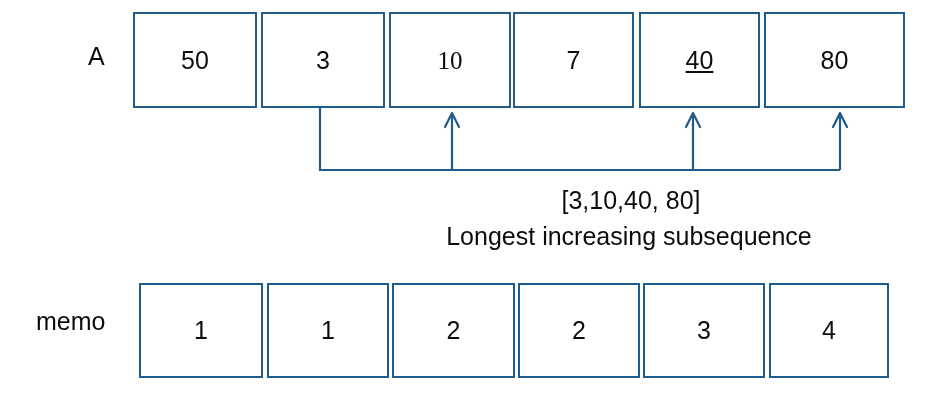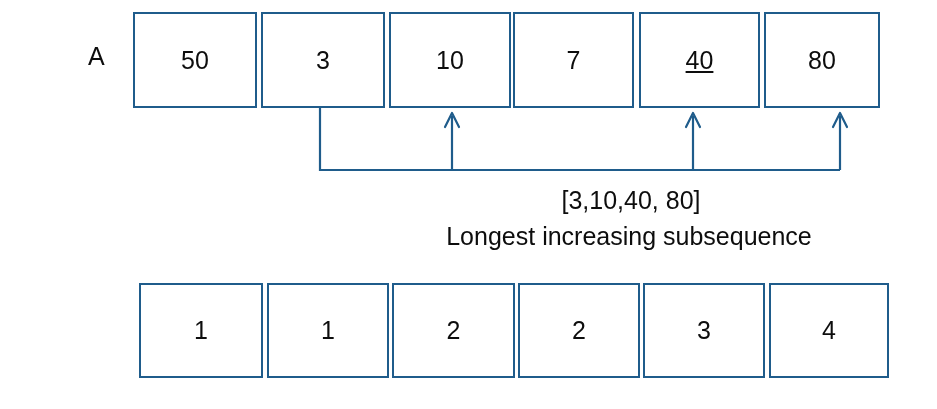--- a/index.html
+++ b/index.html
@@ -97,43 +97,44 @@
 </head>
 <body>
 
 <div class="canvas">
 
   <div class="row-label" id="label-a">A</div>
 
   <div class="row-a">
     <div class="cell" style="left:133px; width:124px;">50</div>
     <div class="cell" style="left:261px; width:124px;">3</div>
-    <div class="cell" style="left:389px; width:122px;">10</div>
+    <div class="cell" style="left:389px; width:122px;font-family:Liberation Serif, serif;">10</div>
     <div class="cell" style="left:513px; width:121px;">7</div>
     <div class="cell" style="left:639px; width:121px;text-decoration:underline;">40</div>
-    <div class="cell" style="left:764px; width:116px;">80</div>
+    <div class="cell" style="left:764px; width:141px;">80</div>
   </div>
 
   <svg class="connector" viewBox="0 0 937 409">
 
     <path d="M320,108 L320,170 L840,170" fill="none" stroke="#1f5c8b" stroke-width="2.2"></path>
 
     <line x1="452" y1="170" x2="452" y2="116" stroke="#1f5c8b" stroke-width="2.2"></line>
     <path d="M445,127 L452,113 L459,127" fill="none" stroke="#1f5c8b" stroke-width="2.2" stroke-linecap="round" stroke-linejoin="round"></path>
 
     <line x1="693" y1="170" x2="693" y2="116" stroke="#1f5c8b" stroke-width="2.2"></line>
     <path d="M686,127 L693,113 L700,127" fill="none" stroke="#1f5c8b" stroke-width="2.2" stroke-linecap="round" stroke-linejoin="round"></path>
 
     <line x1="840" y1="170" x2="840" y2="116" stroke="#1f5c8b" stroke-width="2.2"></line>
     <path d="M833,127 L840,113 L847,127" fill="none" stroke="#1f5c8b" stroke-width="2.2" stroke-linecap="round" stroke-linejoin="round"></path>
   </svg>
 
   <div class="caption" id="caption-seq">[3,10,40, 80]</div>
   <div class="caption" id="caption-desc">Longest increasing subsequence</div>
 
+  <div class="row-label" id="label-memo">memo</div>
 
   <div class="row-memo">
     <div class="cell" style="left:139px; width:124px;">1</div>
     <div class="cell" style="left:267px; width:122px;">1</div>
     <div class="cell" style="left:392px; width:123px;">2</div>
     <div class="cell" style="left:518px; width:122px;">2</div>
     <div class="cell" style="left:643px; width:122px;">3</div>
     <div class="cell" style="left:769px; width:120px;">4</div>
   </div>
 

